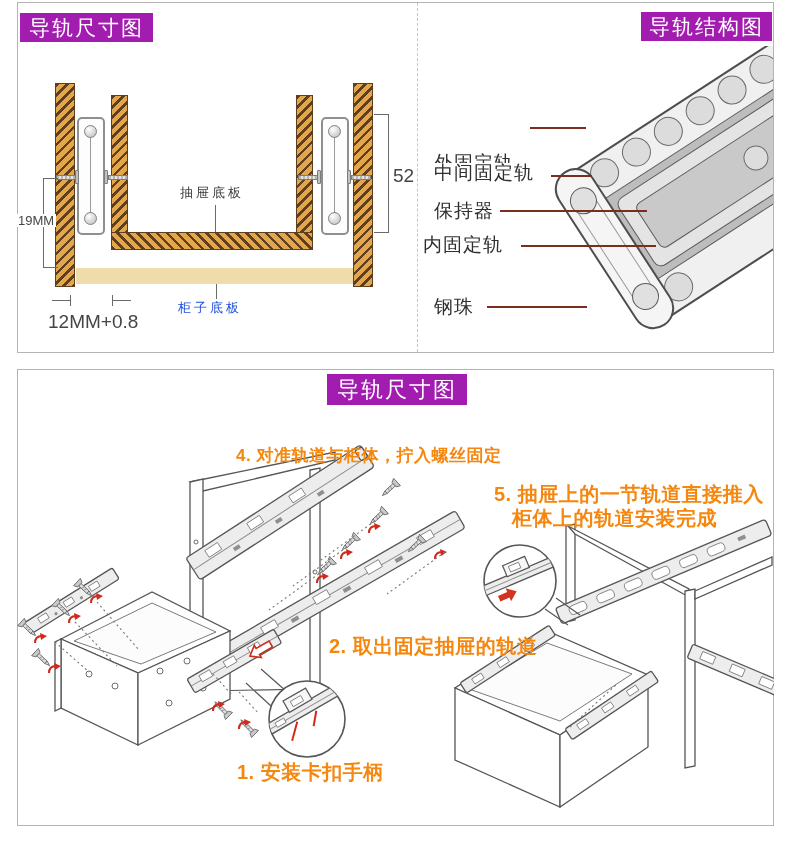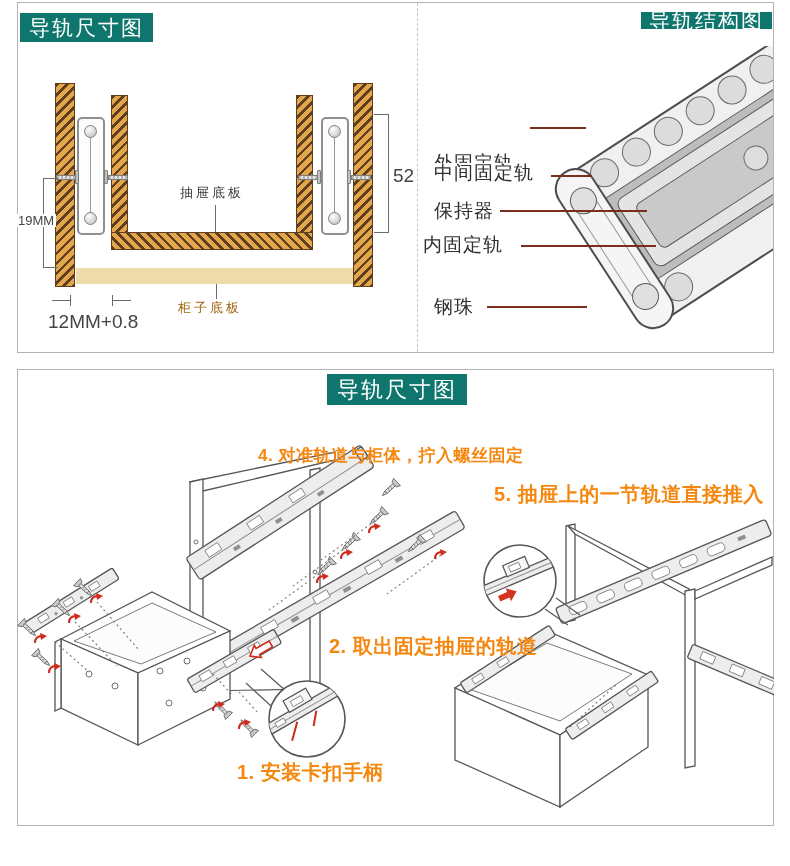--- a/index.html
+++ b/index.html
@@ -1,19 +1,19 @@
 <!DOCTYPE html>
 <html><head>
 <meta charset="utf-8">
 <style>
   html,body{margin:0;padding:0;background:#fff;}
   .page{position:relative;width:790px;height:866px;background:#fff;overflow:hidden;
         font-family:"Liberation Sans","DejaVu Sans",sans-serif;}
   .panel{position:absolute;border:1px solid #b3b3b3;background:#fff;box-sizing:border-box;}
-  .badge{position:absolute;background:#0f766e;color:#fff;display:flex;align-items:center;
+  .badge{position:absolute;background:#a21caf;color:#fff;display:flex;align-items:center;
          justify-content:center;letter-spacing:2px;font-size:21px;z-index:30;}
   .divider{position:absolute;border-left:1px dashed #c6c6c6;width:0;z-index:1;}
   .wood135{position:absolute;background:repeating-linear-gradient(135deg,#5d3f1f 0 2.5px,#e4a64b 2.5px 7px);
            border:1px solid #5d3f1f;box-sizing:border-box;z-index:4;}
   .wood45{position:absolute;background:repeating-linear-gradient(45deg,#5d3f1f 0 2.5px,#e4a64b 2.5px 7px);
           border:1px solid #5d3f1f;box-sizing:border-box;z-index:4;}
   .tan{position:absolute;background:#efdcab;z-index:2;}
   .vline{position:absolute;width:1px;background:#6a6a6a;z-index:6;}
   .hline{position:absolute;height:1px;background:#6a6a6a;z-index:6;}
   .leader{position:absolute;height:2px;background:#7d2d1e;z-index:12;}
@@ -43,21 +43,21 @@
 </style>
 </head>
 <body>
 
 <div class="page">
 
   <div class="panel" style="left:17px;top:2px;width:757px;height:351px;"></div>
   <div class="divider" style="left:417px;top:3px;height:349px;"></div>
 
   <div class="badge" style="left:20px;top:13px;width:133px;height:29px;">导轨尺寸图</div>
-  <div class="badge" style="left:641px;top:12px;width:131px;height:17px;font-family:Liberation Mono, monospace;">导轨结构图</div>
+  <div class="badge" style="left:641px;top:12px;width:131px;height:29px;font-family:Liberation Mono, monospace;">导轨结构图</div>
 
   <div>
     <div class="tan" style="left:76px;top:268px;width:296px;height:16px;"></div>
     <div class="wood135" style="left:55px;top:83px;width:20px;height:204px;"></div>
     <div class="wood135" style="left:353px;top:83px;width:20px;height:204px;"></div>
     <div class="wood135" style="left:111px;top:95px;width:17px;height:155px;"></div>
     <div class="wood135" style="left:296px;top:95px;width:17px;height:155px;"></div>
     <div class="wood45" style="left:111px;top:232px;width:202px;height:18px;"></div>
 
     <div class="slide" style="left:77px;top:117px;width:28px;height:118px;"></div>
@@ -89,21 +89,21 @@
     <div class="dimtext" style="left:391px;top:166px;font-size:19px;">52</div>
 
     <div class="hline" style="left:52px;top:300px;width:19px;"></div>
     <div class="vline" style="left:70px;top:295px;height:11px;"></div>
     <div class="hline" style="left:112px;top:300px;width:19px;"></div>
     <div class="vline" style="left:112px;top:295px;height:11px;"></div>
     <div class="dimtext" style="left:46px;top:312px;font-size:19px;">12MM+0.8</div>
 
     <div class="dimtext" style="left:178px;top:186px;letter-spacing:3px;color:#3a3a3a;">抽屉底板</div>
     <div class="vline" style="left:215px;top:205px;height:27px;"></div>
-    <div class="dimtext" style="left:176px;top:301px;letter-spacing:3px;color:#a16207;">柜子底板</div>
+    <div class="dimtext" style="left:176px;top:301px;letter-spacing:3px;color:#1d4ed8;">柜子底板</div>
     <div class="vline" style="left:216px;top:284px;height:15px;"></div>
   </div>
 
   <svg style="left:420px;top:46px;" width="353" height="306" viewBox="0 0 353 306">
     <g transform="translate(62,6) rotate(-33 135 195)">
       <rect x="118" y="108" width="460" height="174" rx="26" fill="#f0f0f0" stroke="#4e4e4e" stroke-width="2"></rect>
       <circle cx="165" cy="126" r="14" fill="#dcdcdc" stroke="#6a6a6a"></circle>
         <circle cx="203" cy="126" r="14" fill="#dcdcdc" stroke="#6a6a6a"></circle>
       <circle cx="241" cy="126" r="14" fill="#dcdcdc" stroke="#6a6a6a"></circle>
         <circle cx="279" cy="126" r="14" fill="#dcdcdc" stroke="#6a6a6a"></circle>
@@ -140,23 +140,24 @@
   <div class="rlabel" style="left:433px;top:201px;">保持器</div>
   <div class="leader" style="left:500px;top:210px;width:147px;"></div>
   <div class="rlabel" style="left:414px;top:235px;margin-left:8px;">内固定轨</div>
   <div class="leader" style="left:521px;top:245px;width:135px;"></div>
   <div class="rlabel" style="left:433px;top:297px;">钢珠</div>
   <div class="leader" style="left:487px;top:306px;width:100px;"></div>
 
   <div class="panel" style="left:17px;top:369px;width:757px;height:457px;"></div>
   <div class="badge" style="left:327px;top:374px;width:140px;height:31px;font-size:22px;">导轨尺寸图</div>
 
-  <div class="step" style="left:258px;top:444px;font-size:17px;">4. 对准轨道与柜体，拧入螺丝固定</div>
+  <div class="step" style="left:236px;top:444px;font-size:17px;">4. 对准轨道与柜体，拧入螺丝固定</div>
   <div class="step" style="left:494px;top:482px;">
     <div>5. 抽屉上的一节轨道直接推入</div>
+    <div style="padding-left:18px;">柜体上的轨道安装完成</div>
   </div>
   <div class="step" style="left:329px;top:634px;">2. 取出固定抽屉的轨道</div>
   <div class="step" style="left:237px;top:760px;">1. 安装卡扣手柄</div>
 
   <svg style="left:17px;top:412px;" width="757" height="410" viewBox="0 0 757 410">
     <defs>
       <g id="scr">
         <polygon points="-5,0 5,0 3,4 -3,4" fill="#c9c9c9" stroke="#6e6e6e" stroke-width="0.9"></polygon>
         <rect x="-1.7" y="4" width="3.4" height="11" fill="#dcdcdc" stroke="#6e6e6e" stroke-width="0.9"></rect>
         <line x1="-1.7" y1="7.5" x2="1.7" y2="8.7" stroke="#8a8a8a" stroke-width="0.8"></line>

